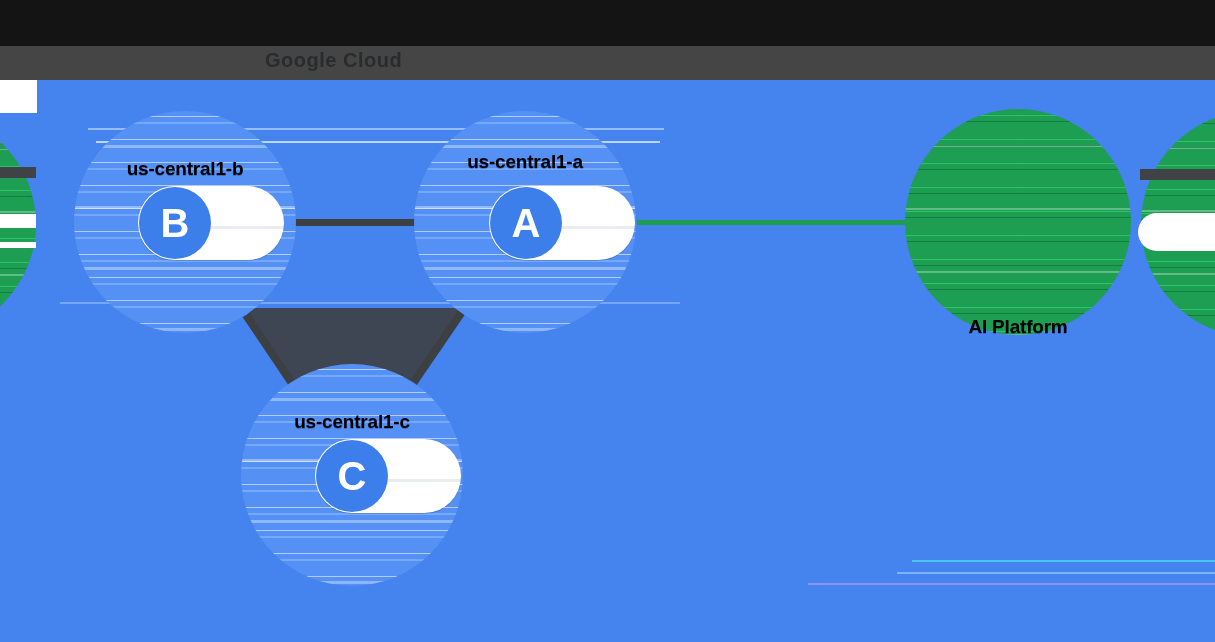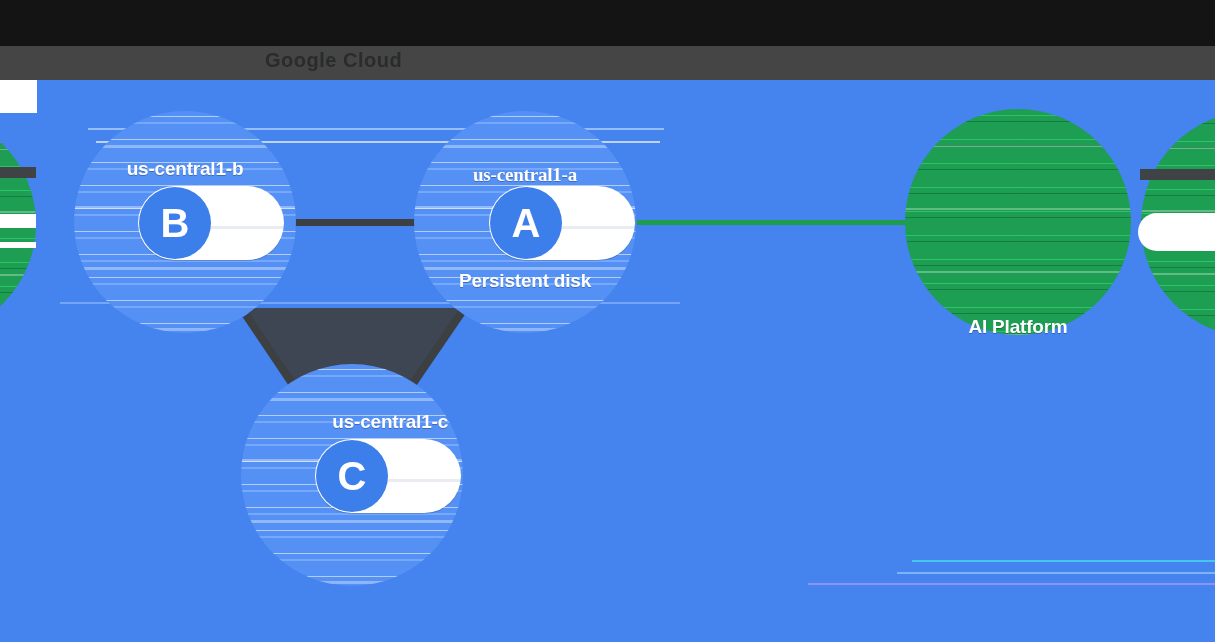--- a/index.html
+++ b/index.html
@@ -56,21 +56,21 @@
   .badge{
     position:absolute;left:1px;top:1px;width:72px;height:72px;border-radius:50%;
     display:flex;align-items:center;justify-content:center;
     color:#fff;font-weight:bold;font-size:40px;line-height:1;
   }
   .badge.blue{background:#3D7FEA;}
   .badge.green{background:#168A47;font-size:33px;}
   
   .lbl{
     position:absolute;z-index:4;text-align:center;
-    color:#ffffff;font-size:19px;font-weight:bold;letter-spacing:-.2px;
+    color:#000000;font-size:19px;font-weight:bold;letter-spacing:-.2px;
     text-shadow:0 1px 0 rgba(0,0,0,.25);
   }
   
   .line{position:absolute;z-index:1;}
   .line.dark{background:#3C4043;}
   .line.green{background:#1E9C50;}
   .smear-trapezoid{
     position:absolute;left:240px;top:308px;width:230px;height:78px;z-index:1;
     background:#3E4145;opacity:.92;
     clip-path:polygon(6px 0,225px 0,176px 78px,51px 78px);
@@ -109,28 +109,27 @@
   <div class="frag darkbar" style="left:1140px;top:169px;width:75px;height:11px;"></div>
   <div class="frag whitebar" style="left:1138px;top:213px;width:77px;height:38px;border-radius:19px 0 0 19px;"></div>
 
   <div class="zone-circle" style="left:74px;top:111px;"></div>
   <div class="lbl" style="left:74px;top:158px;width:222px;">us-central1-b</div>
   <div class="pill" style="left:138px;top:186px;">
     <div class="badge blue">B</div>
   </div>
 
   <div class="zone-circle" style="left:414px;top:111px;"></div>
-  <div class="lbl" style="left:414px;top:164px;width:222px;font-family:Liberation Serif, serif;">us-central1-a</div>
+  <div class="lbl" style="left:414px;top:151px;width:222px;">us-central1-a</div>
   <div class="pill" style="left:489px;top:186px;">
     <div class="badge blue">A</div>
   </div>
-  <div class="lbl" style="left:414px;top:270px;width:222px;z-index:4;">Persistent disk</div>
 
   <div class="zone-circle" style="left:241px;top:364px;"></div>
-  <div class="lbl" style="left:226px;top:411px;width:222px;text-align:right;">us-central1-c</div>
+  <div class="lbl" style="left:241px;top:411px;width:222px;">us-central1-c</div>
   <div class="pill" style="left:315px;top:439px;">
     <div class="badge blue">C</div>
   </div>
 
   <div class="ai-circle" style="left:905px;top:109px;"></div>
   <div class="lbl" style="left:905px;top:272px;width:226px;z-index:4;margin-top:44px;">AI Platform</div>
 
   <div class="hdr-top" style="z-index:6;"></div>
   <div class="hdr-bar" style="z-index:6;"></div>
   <div class="hdr-title" style="z-index:7;">Google Cloud</div>

